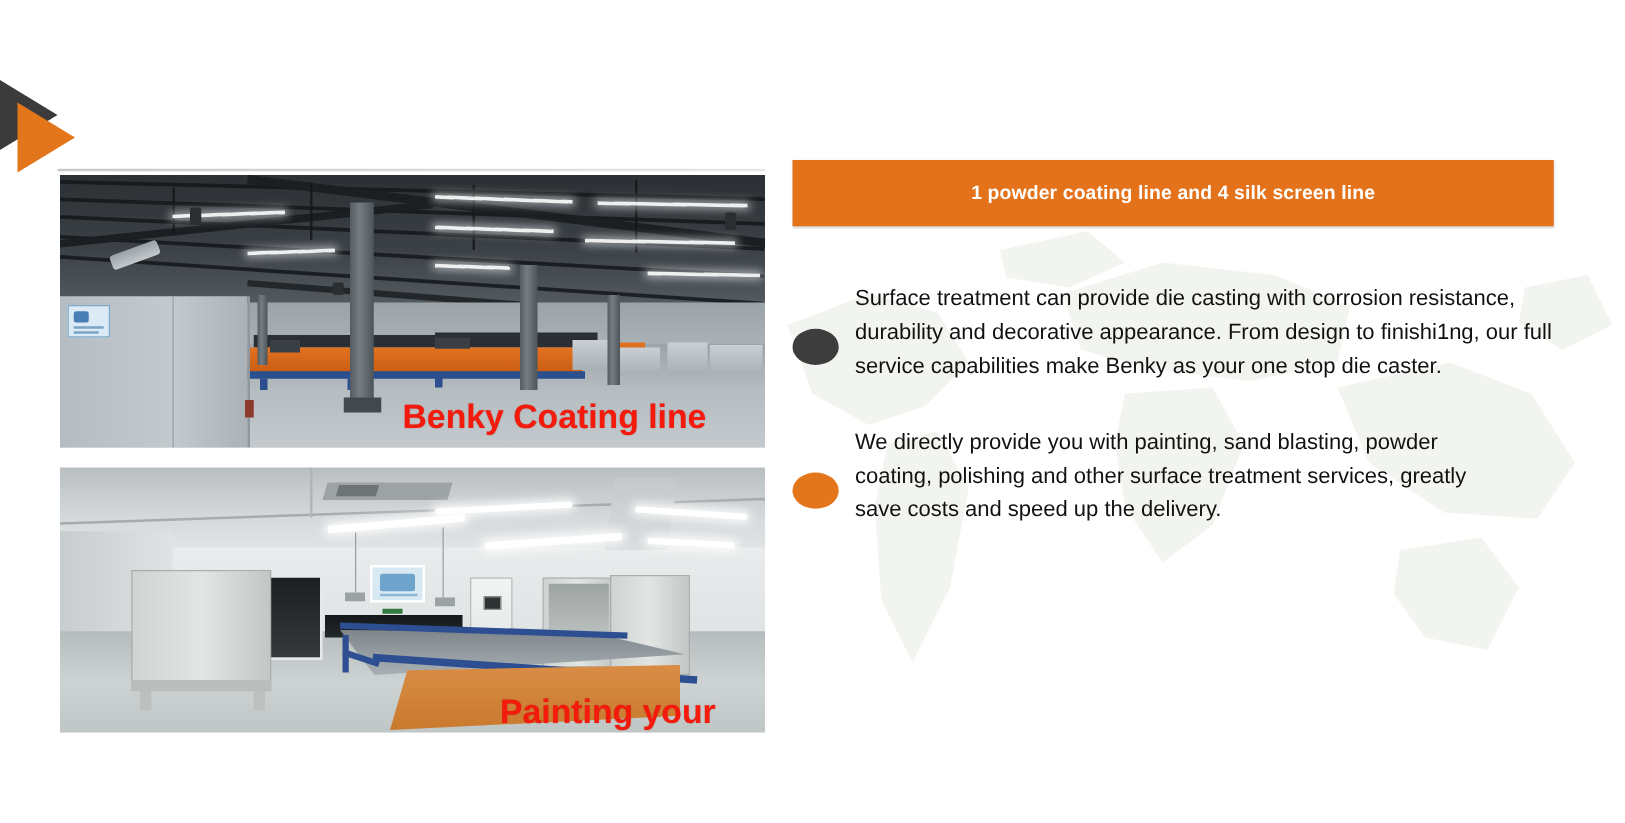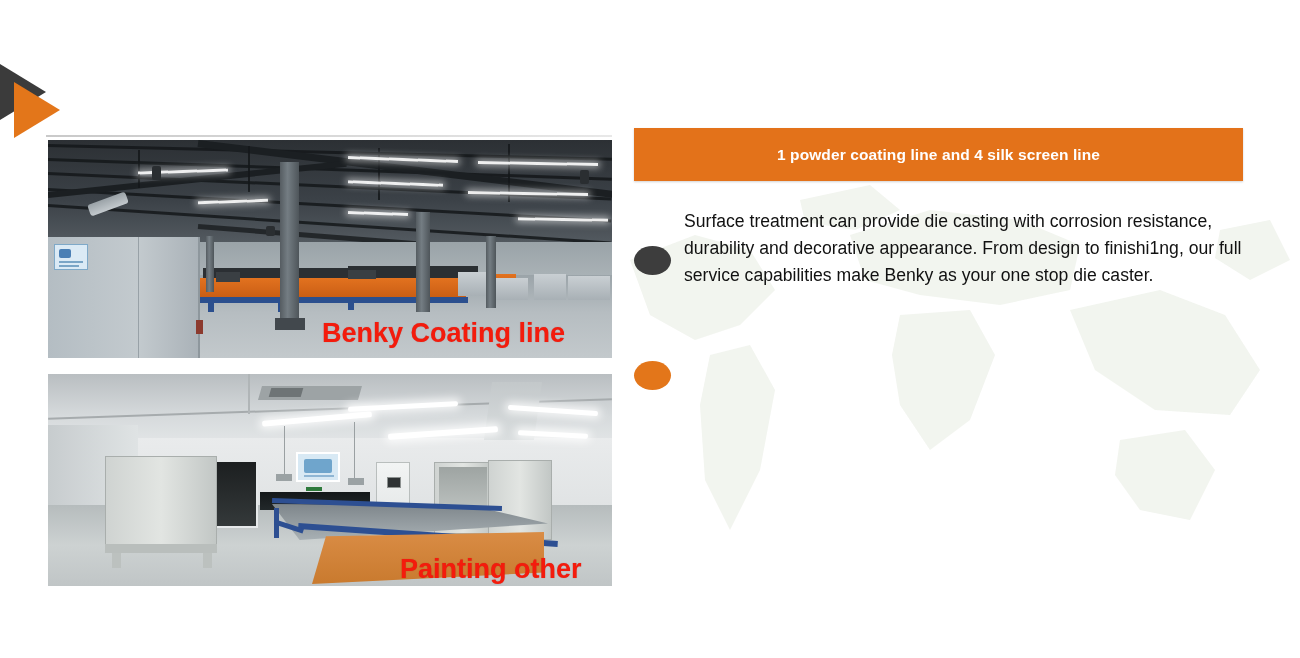--- a/index.html
+++ b/index.html
@@ -51,21 +51,21 @@
     background: #E3721A;
     display: flex; flex-direction: column; align-items: center; justify-content: center;
     box-shadow: 0 1px 2px rgba(0,0,0,.18);
   }
   .banner-line {
     color: #ffffff; font-size: 15.5px; font-weight: bold; line-height: 21px;
     letter-spacing: .1px; white-space: nowrap;
   }
 
   
-  .bullets { position: absolute; left: 634px; top: 208px; width: 640px; }
+  .bullets { position: absolute; left: 634px; top: 225px; width: 640px; }
   .bullet-row { position: relative; margin-bottom: 34px; }
   .bullet-dot {
     position: absolute; left: 0; width: 37px; height: 29px; border-radius: 50%;
   }
   .dot-dark   { background: #3d3d3d; }
   .dot-orange { background: #E3761A; }
   .bullet-text {
     margin-left: 50px; font-size: 17.6px; line-height: 27px; color: #111111;
     font-family: "Liberation Sans", sans-serif;
   }
@@ -307,34 +307,35 @@
     <div class="p2-cab-leg" style="left:155px;top:178px;height:16px;"></div>
     <div style="position:absolute;left:57px;top:170px;width:112px;height:9px;background:#b9bebc;"></div>
 
     <div class="p2-conv-top" style="left:224px;top:130px;width:276px;height:36px;clip-path:polygon(0% 0%,72% 4%,100% 54%,10% 100%);"></div>
     <div class="p2-conv-rail" style="left:224px;top:128px;width:230px;height:5px;transform:rotate(2deg);"></div>
     <div class="p2-conv-rail" style="left:250px;top:158px;width:260px;height:6px;transform:rotate(4deg);"></div>
     <div class="p2-conv-body" style="left:264px;top:158px;width:232px;height:52px;clip-path:polygon(6% 8%,100% 0%,100% 78%,0% 100%);"></div>
     <div class="p2-conv-leg" style="left:226px;top:134px;width:5px;height:30px;"></div>
     <div class="p2-conv-leg" style="left:226px;top:150px;width:30px;height:5px;transform:rotate(18deg);"></div>
 
-    <div class="caption caption-2">Painting other</div>
+    <div class="caption caption-2">Painting your</div>
   </div>
 
   <div class="banner">
     <div class="banner-line">1 powder coating line and 4 silk screen line</div>
   </div>
 
   <div class="bullets">
 
     <div class="bullet-row">
       <div class="bullet-dot dot-dark" style="top:38px;"></div>
       <div class="bullet-text">Surface treatment can provide die casting with corrosion resistance, durability and decorative appearance. From design to finishi1ng, our full service capabilities make Benky as your one stop die caster.</div>
     </div>
 
 
     <div class="bullet-row">
       <div class="bullet-dot dot-orange" style="top:38px;"></div>
+      <div class="bullet-text" style="max-width:490px;">We directly provide you with painting, sand blasting, powder coating, polishing and other surface treatment services, greatly save costs and speed up the delivery.</div>
     </div>
 
   </div>
 
 </div>
 
 </body></html>

